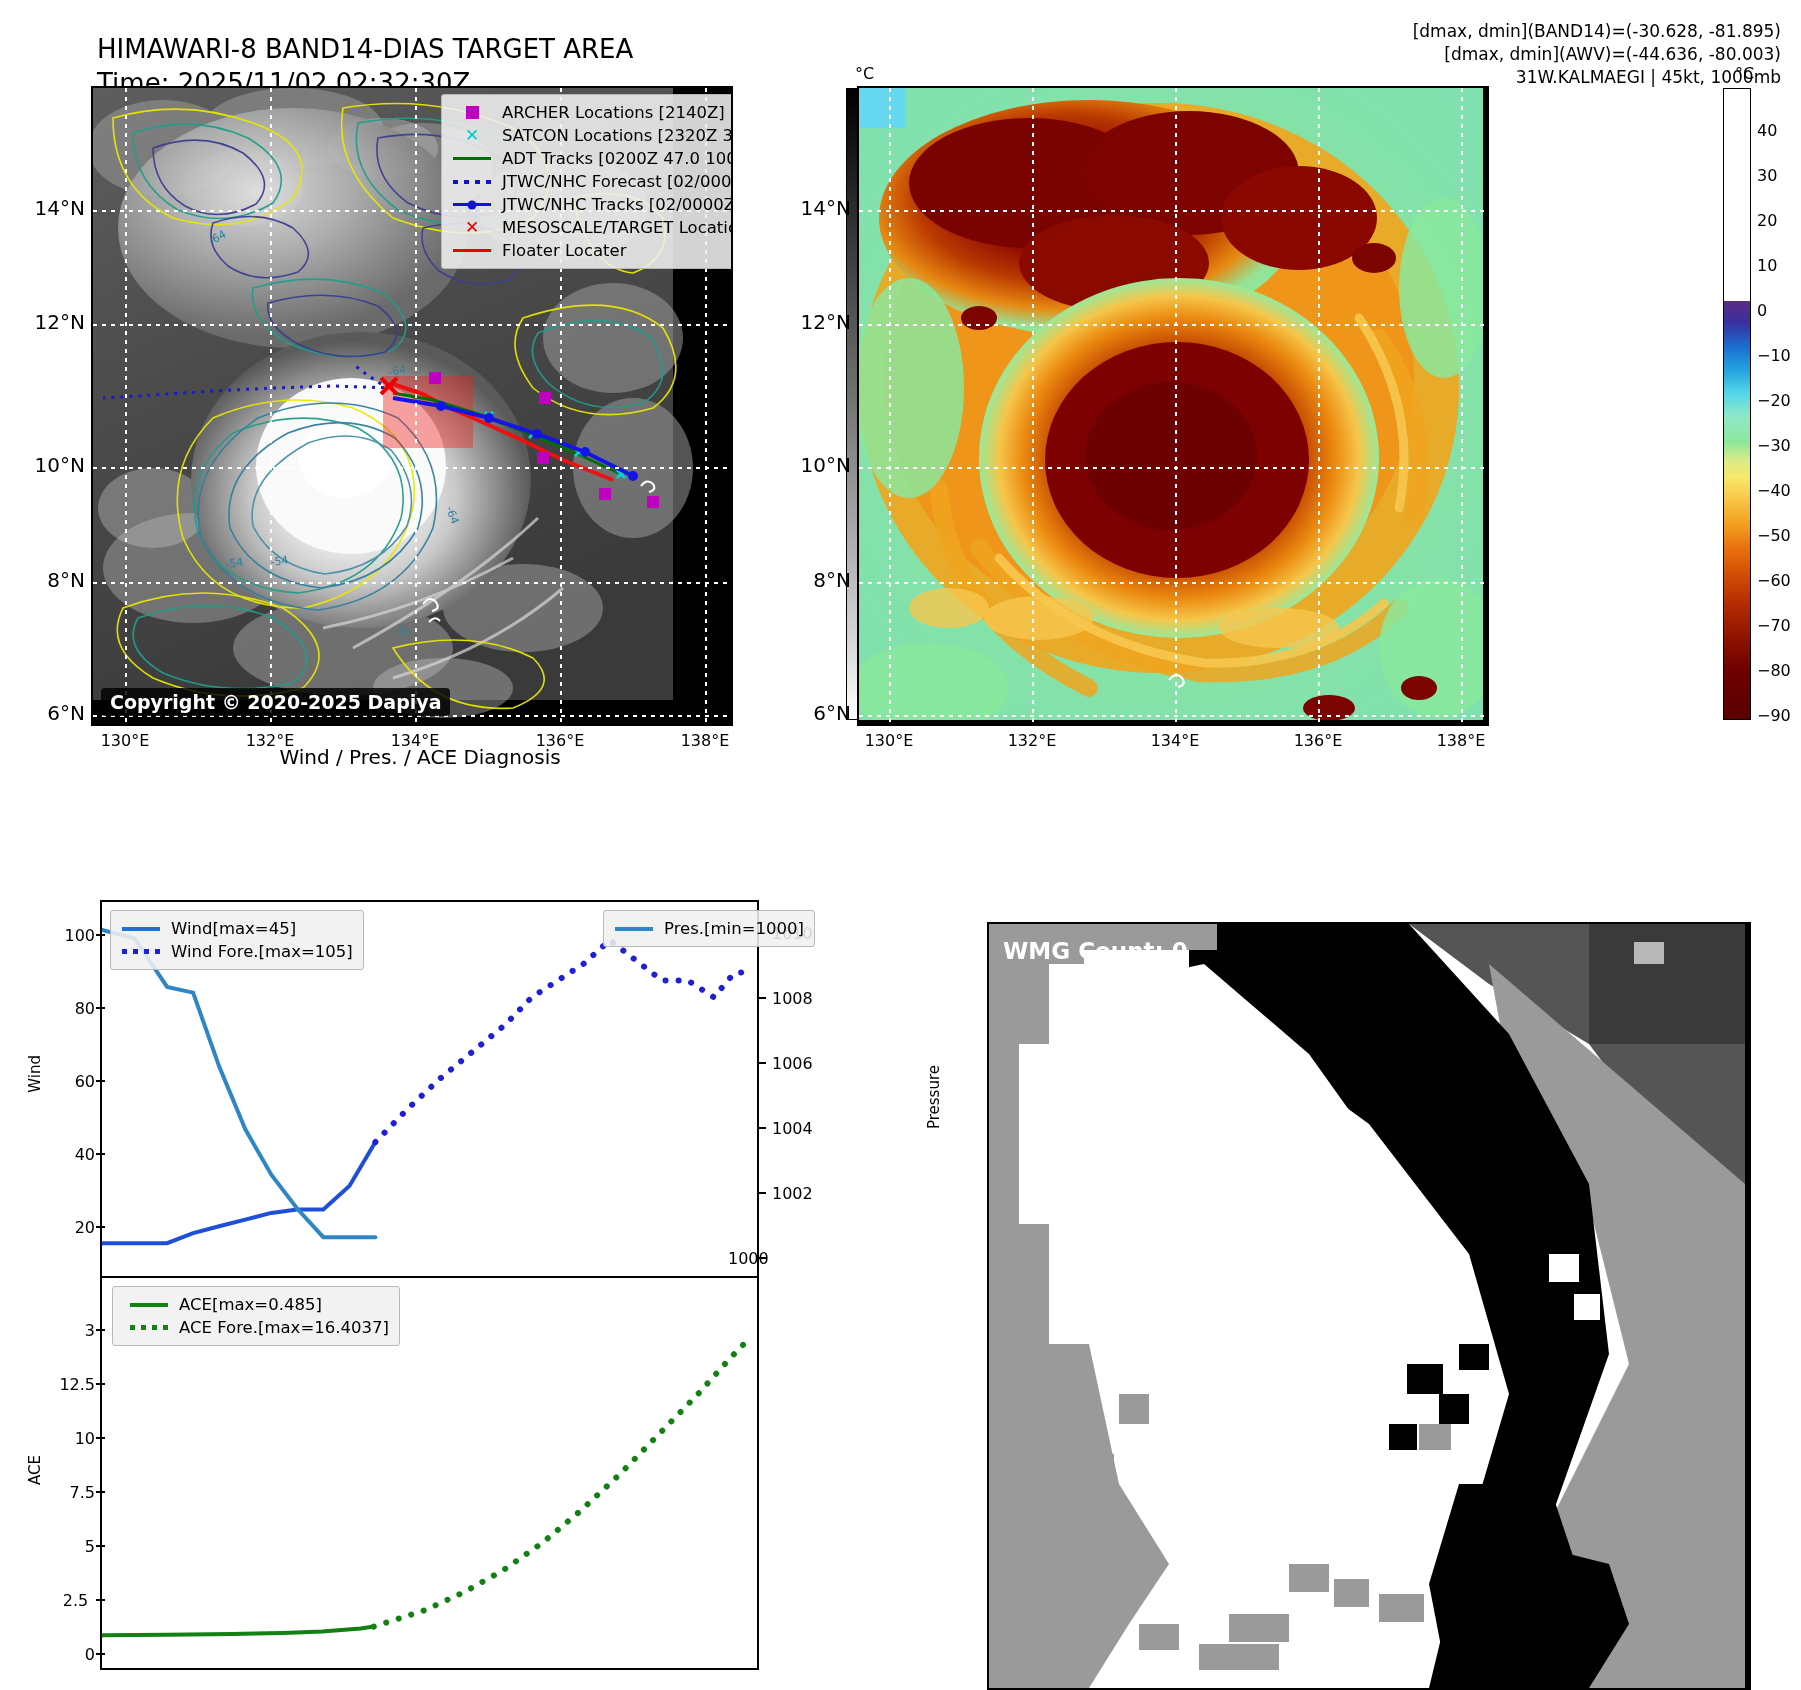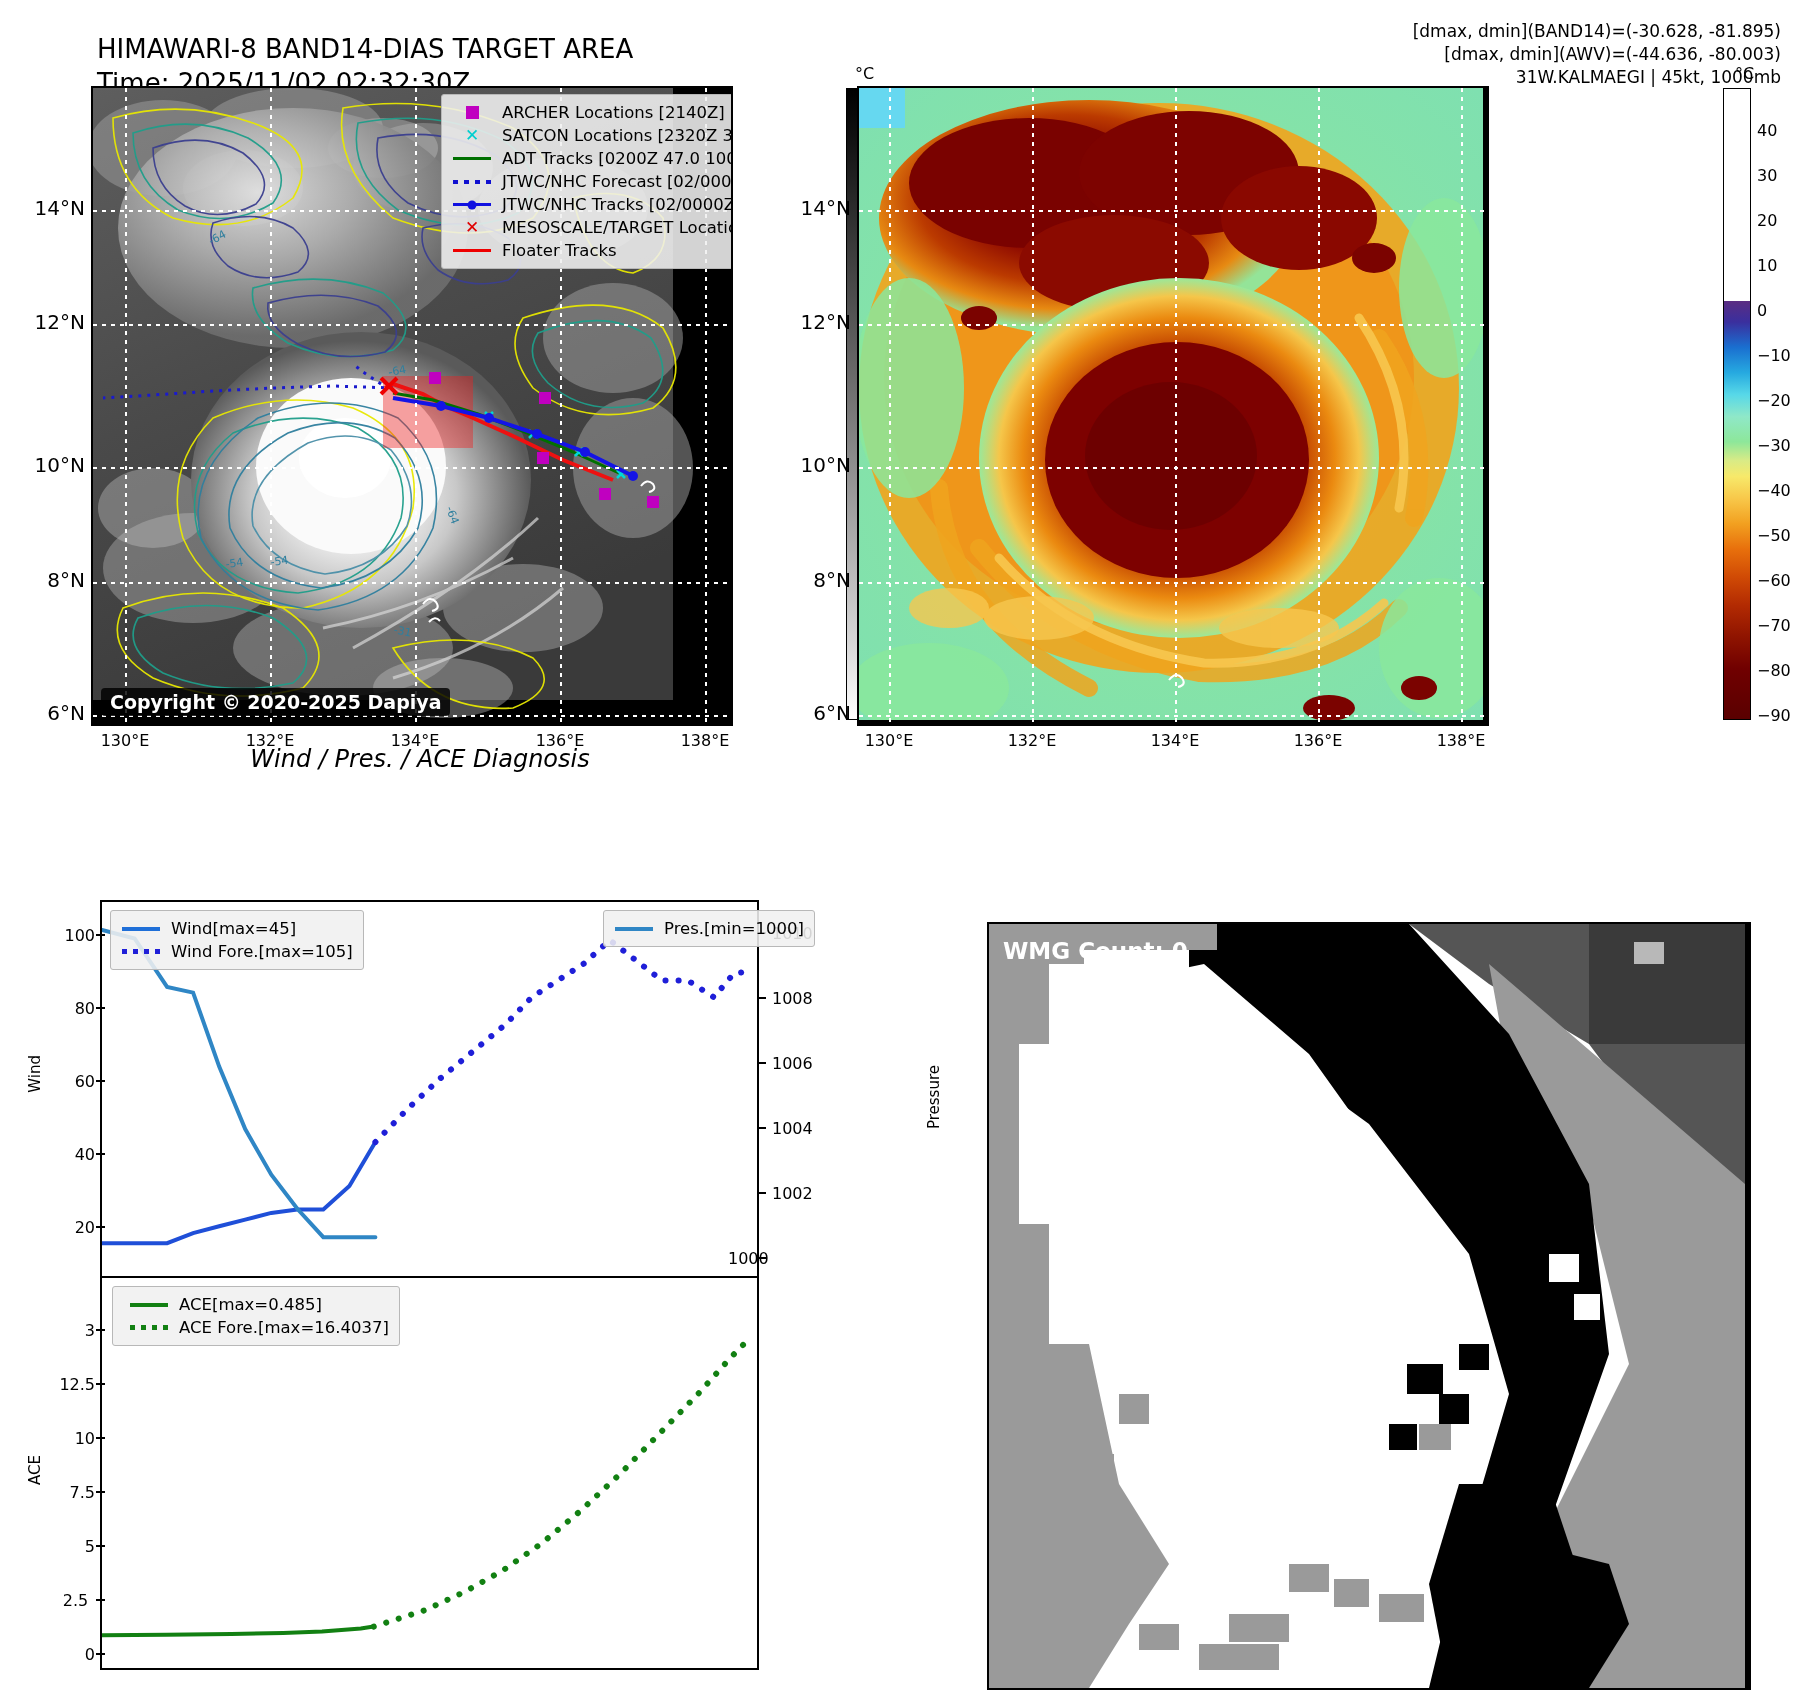--- a/index.html
+++ b/index.html
@@ -43,21 +43,21 @@
   .sw-x{font-size:17px;font-weight:bold;line-height:1;}
   .sw-lm{width:38px;height:3px;position:relative;}
   .sw-lm i{position:absolute;left:50%;top:50%;width:9px;height:9px;border-radius:50%;
            transform:translate(-50%,-50%);background:currentColor;}
 
   
   .plot{position:absolute;border:2px solid #000;background:#fff;}
   .axlabel{position:absolute;font-size:15px;writing-mode:vertical-rl;transform:rotate(180deg);}
   .ptick{position:absolute;font-size:16px;transform:translateY(-50%);white-space:nowrap;}
   .tickmark{position:absolute;width:9px;height:2px;background:#000;}
-  #wp-title{position:absolute;font-size:24px;text-align:center;font-style:italic;}
+  #wp-title{position:absolute;font-size:20px;text-align:center;}
 
   
   #copyright{position:absolute;font-size:19px;font-weight:bold;color:#fff;
              background:rgba(0,0,0,.82);padding:3px 9px;border-radius:4px;}
   
   #wmg-label{position:absolute;font-size:23px;font-weight:bold;color:#fff;}
   svg{display:block;}
 </style>
 </head>
 <body>
@@ -267,21 +267,21 @@
     <div class="legrow">
       <span class="swatch">
           <span class="sw-x" style="color:#e00000;">✕</span>
         </span>
       <span class="legtext">MESOSCALE/TARGET Location</span>
     </div>
     <div class="legrow">
       <span class="swatch">
           <span class="sw-line" style="background:#ee0000;"></span>
         </span>
-      <span class="legtext">Floater Tracks</span>
+      <span class="legtext">Floater Locater</span>
     </div>
   </div>
 </div>
 
 <div class="ytick" style="left:30px;top:208px;width:55px;">14°N</div>
 <div class="ytick" style="left:30px;top:322px;width:55px;">12°N</div>
 <div class="ytick" style="left:30px;top:465px;width:55px;">10°N</div>
 <div class="ytick" style="left:30px;top:580px;width:55px;">8°N</div>
 <div class="ytick" style="left:30px;top:713px;width:55px;">6°N</div>
 

